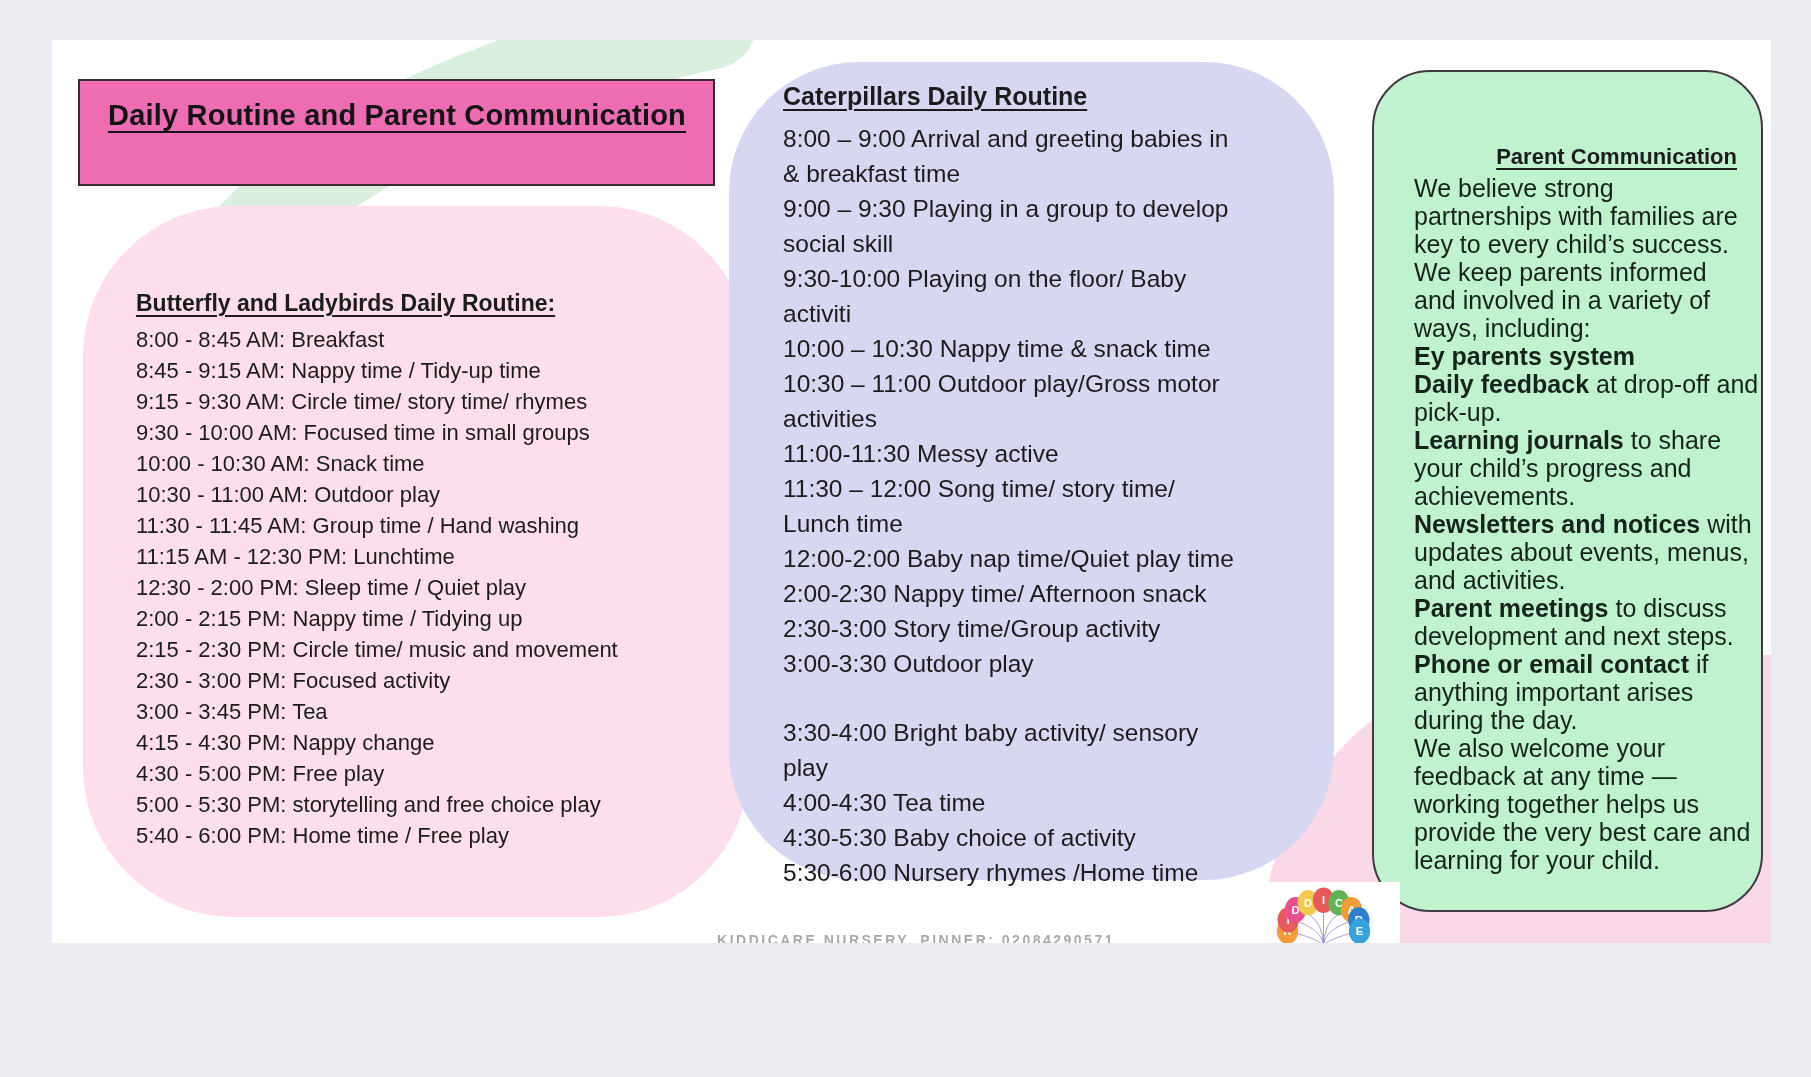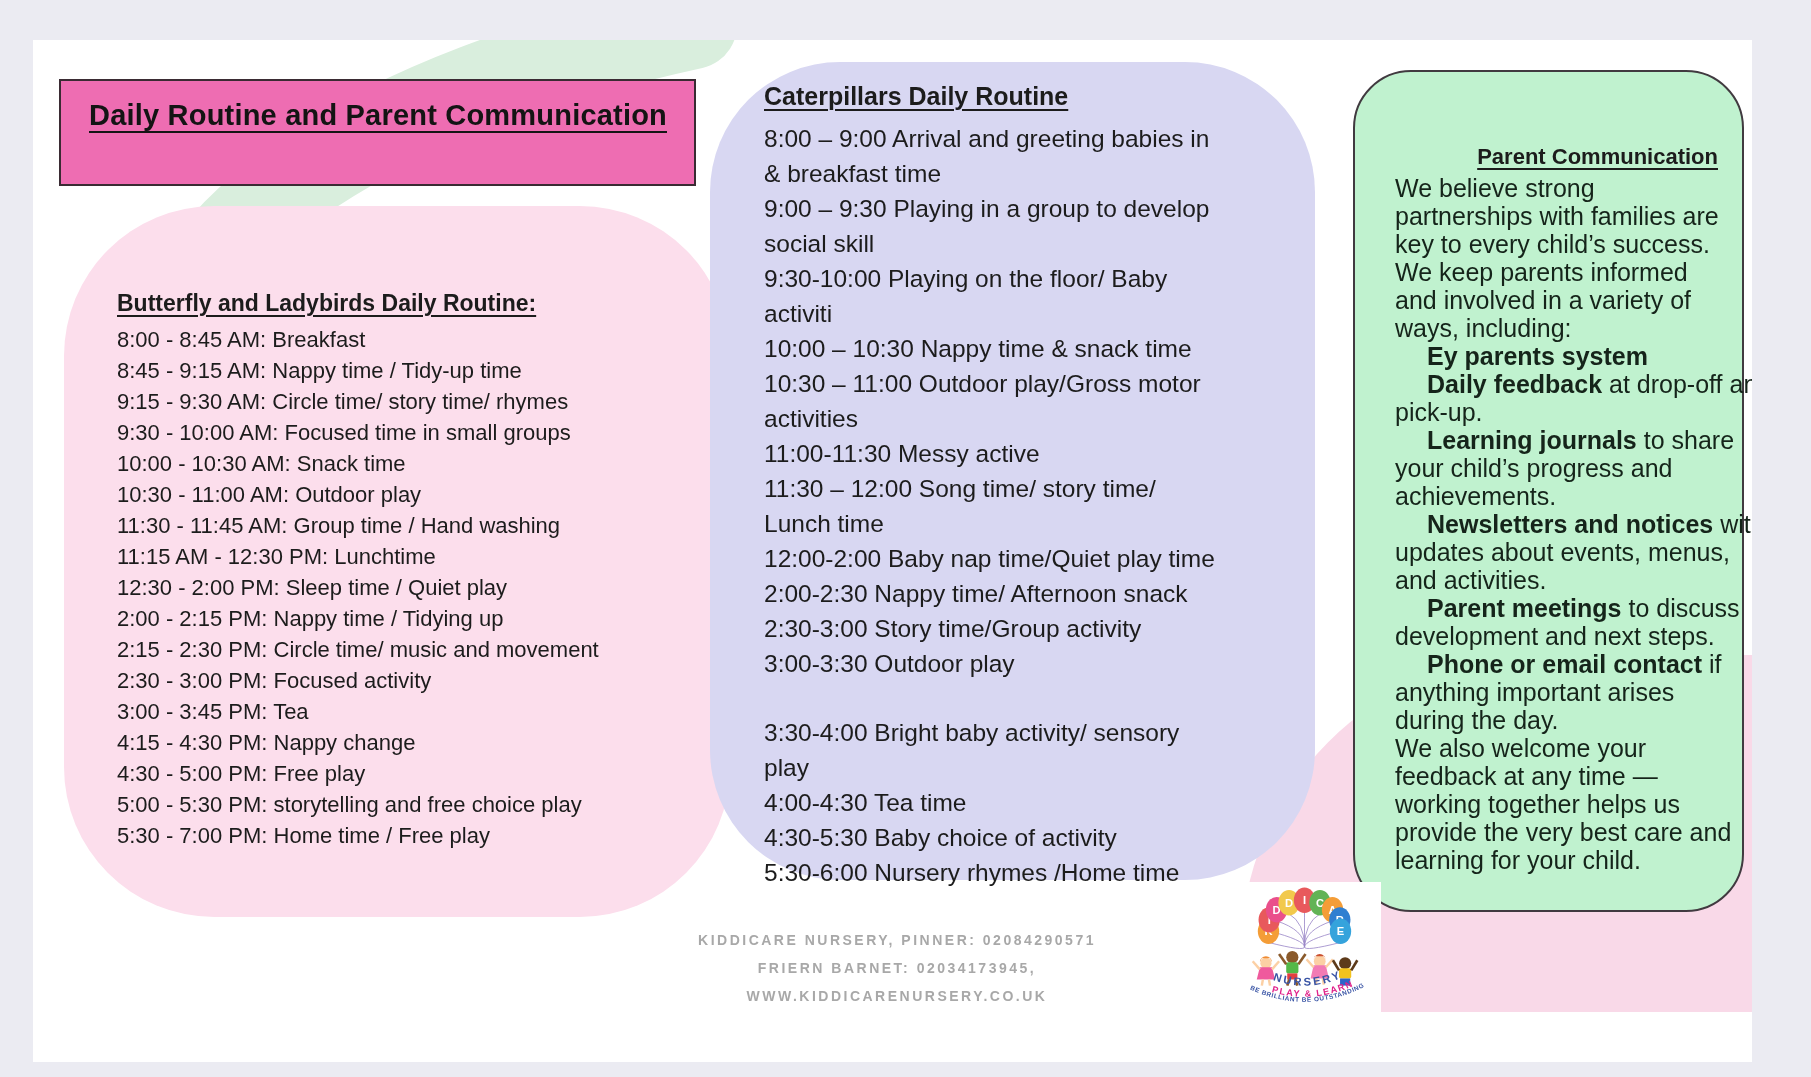--- a/index.html
+++ b/index.html
@@ -3,21 +3,21 @@
 <meta charset="utf-8">
 <style>
   html,body{margin:0;padding:0;}
   body{
     width:1811px;height:1077px;position:relative;overflow:hidden;
     background:#ebebf2;
     font-family:"Liberation Sans","DejaVu Sans",sans-serif;
     color:#1c1c1c;
   }
   .page{
-    position:absolute;left:33px;top:40px;width:1719px;height:1022px;
+    position:absolute;left:52px;top:40px;width:1719px;height:903px;
     background:#ffffff;overflow:hidden;
   }
   
   .deco-arc{position:absolute;left:0;top:0;width:800px;height:300px;z-index:1;pointer-events:none;}
   .pink-shape{
     position:absolute;left:1208px;top:615px;width:511px;height:357px;
     background:#f9d9e8;border-radius:300px 0 0 60px;z-index:1;
   }
   
   .title-box{
@@ -52,21 +52,21 @@
   .caterpillars-box .line{font-size:24.5px;line-height:35px;white-space:nowrap;}
   .group-gap{height:34px;}
   
   .parent-box{
     position:absolute;left:1320px;top:30px;width:391px;height:842px;
     background:#c0f2cf;border:2px solid #413a40;border-radius:58px;
     z-index:2;box-sizing:border-box;padding:72px 24px 0 40px;
   }
   .parent-box .section-heading{font-size:22px;margin-bottom:4px;text-align:right;}
   .g-line{font-size:25px;line-height:28px;white-space:nowrap;color:#15241a;}
-  .g-line .b{font-weight:bold;margin-left:32px;}
+  .g-line .b{font-weight:bold;}
   
   .footer{
     position:absolute;left:514px;top:886px;width:700px;text-align:center;z-index:2;
   }
   .footer .line{
     font-size:14px;font-weight:bold;color:#a8a8a8;
     letter-spacing:2.5px;line-height:28px;white-space:nowrap;
   }
   
   .logo-box{
@@ -102,21 +102,21 @@
         <div class="line">11:30 - 11:45 AM: Group time / Hand washing</div>
         <div class="line">11:15 AM - 12:30 PM: Lunchtime</div>
         <div class="line">12:30 - 2:00 PM: Sleep time / Quiet play</div>
         <div class="line">2:00 - 2:15 PM: Nappy time / Tidying up</div>
         <div class="line">2:15 - 2:30 PM: Circle time/ music and movement</div>
         <div class="line">2:30 - 3:00 PM: Focused activity</div>
         <div class="line">3:00 - 3:45 PM: Tea</div>
         <div class="line">4:15 - 4:30 PM: Nappy change</div>
         <div class="line">4:30 - 5:00 PM: Free play</div>
         <div class="line">5:00 - 5:30 PM: storytelling and free choice play</div>
-        <div class="line">5:30 - 7:00 PM: Home time / Free play</div>
+        <div class="line">5:40 - 6:00 PM: Home time / Free play</div>
       </div>
   </div>
 
   <div class="caterpillars-box">
     <div class="section-heading">Caterpillars Daily Routine</div>
     <div>
         <div class="line">8:00 – 9:00 Arrival and greeting babies in</div>
         <div class="line">&amp; breakfast time</div>
         <div class="line">9:00 – 9:30 Playing in a group to develop</div>
         <div class="line">social skill</div>

